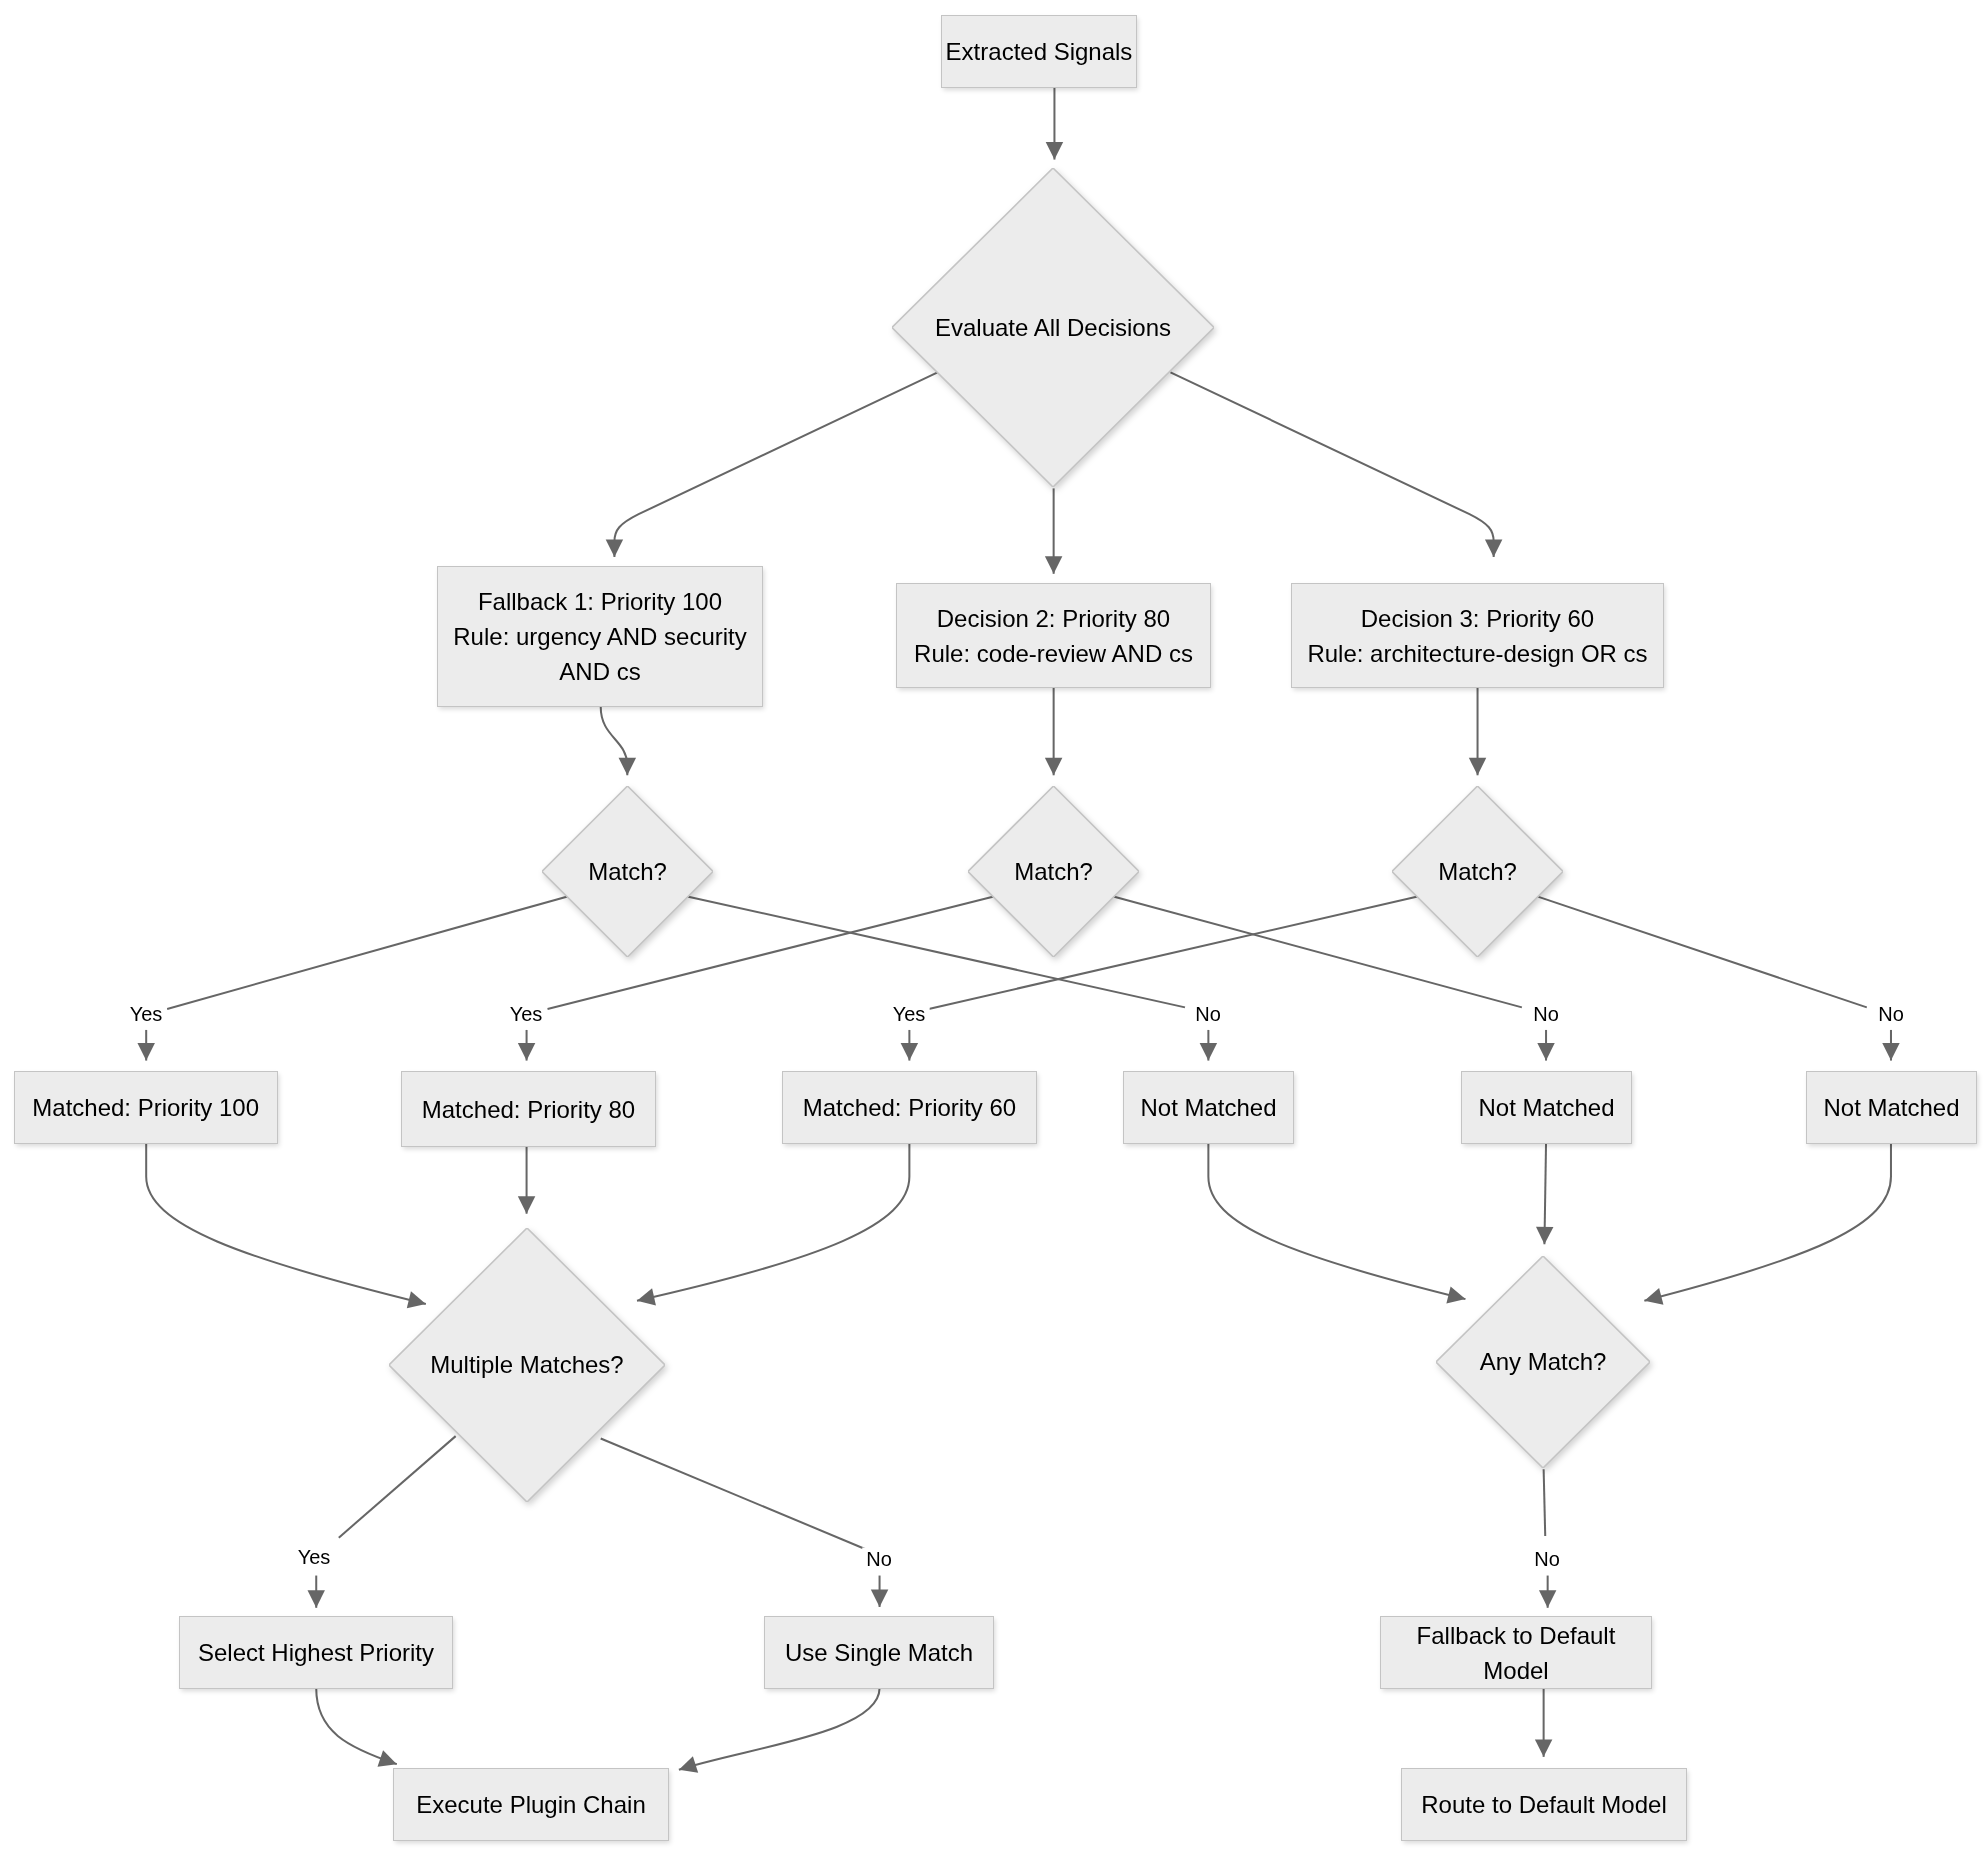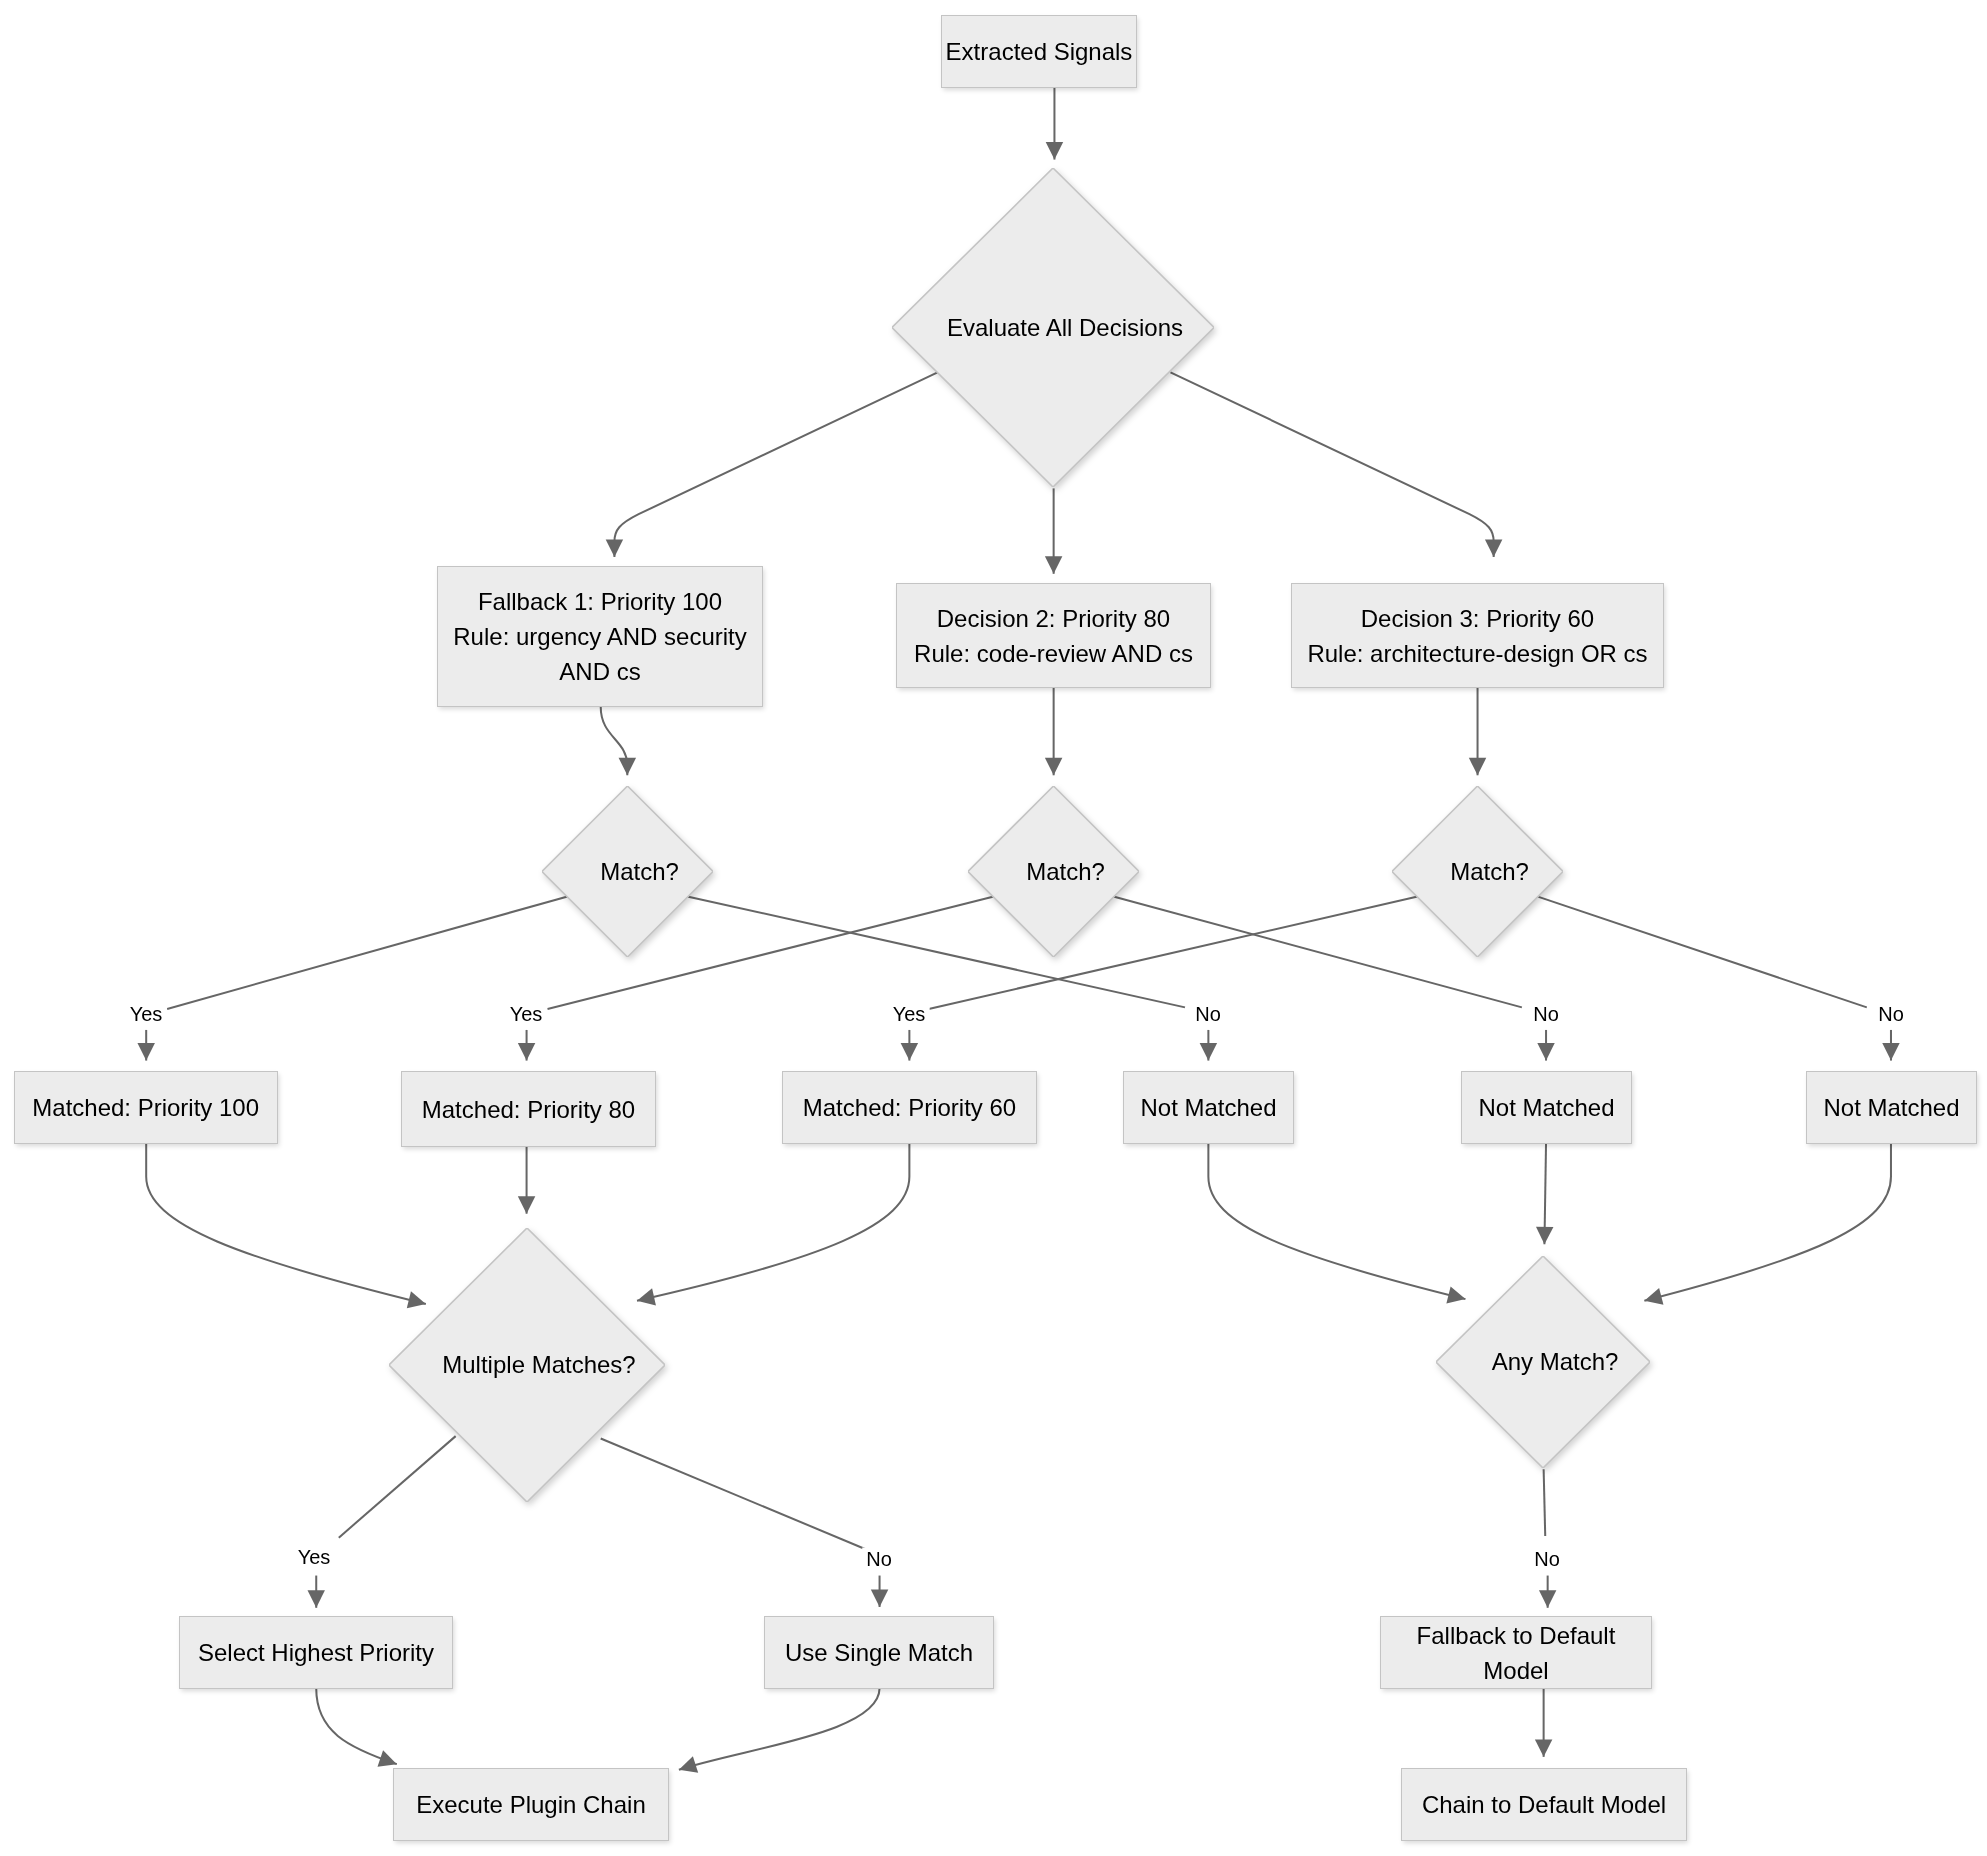--- a/index.html
+++ b/index.html
@@ -27,21 +27,21 @@
     border:1.6px solid var(--node-border);
     box-shadow:2.4px 3.2px 4.8px rgba(0,0,0,0.15);
     display:flex;flex-direction:column;align-items:center;justify-content:center;
     text-align:center;font-size:24px;line-height:35px;color:var(--text);
   }
   .diamond{position:absolute;}
   .diamond svg{position:absolute;left:0;top:0;width:100%;height:100%;
     filter:drop-shadow(2.4px 3.2px 3.2px rgba(0,0,0,0.18));}
   .diamond polygon{fill:var(--node-fill);stroke:var(--node-border);stroke-width:1.6px;}
   .dlabel{
-    position:absolute;left:12px;top:0;width:100%;height:100%;
+    position:absolute;left:0;top:0;width:100%;height:100%;
     display:flex;align-items:center;justify-content:center;
     font-size:24px;color:var(--text);text-align:center;
   }
   .edge-label{
     position:absolute;transform:translate(-50%,-50%);
     font-size:20px;color:var(--text);
     background:var(--background);padding:0 4px;white-space:nowrap;
   }
 </style>
 </head>
@@ -194,17 +194,17 @@
   <div class="rect" style="left:764px;top:1616px;width:230px;height:73px">
     <span>Use Single Match</span>
   </div>
   <div class="rect" style="left:1380px;top:1616px;width:272px;height:73px">
     <span>Fallback to Default Model</span>
   </div>
   <div class="rect" style="left:393px;top:1768px;width:276px;height:73px">
     <span>Execute Plugin Chain</span>
   </div>
   <div class="rect" style="left:1401px;top:1768px;width:286px;height:73px">
-    <span>Chain to Default Model</span>
+    <span>Route to Default Model</span>
   </div>
 
 </div>
 
 
 </body></html>

